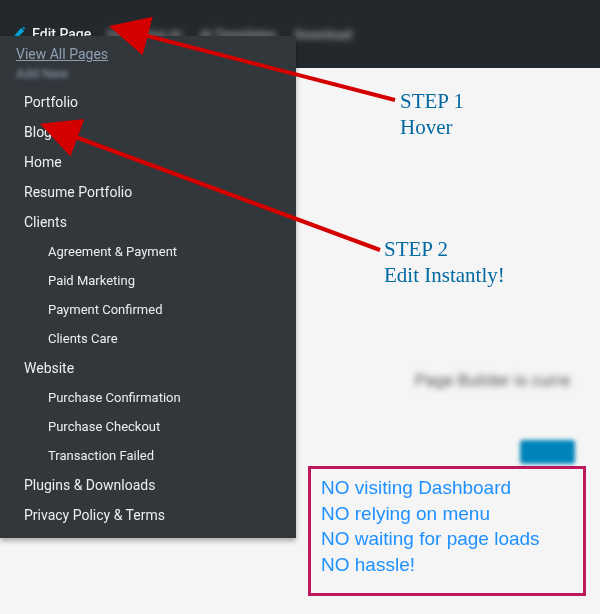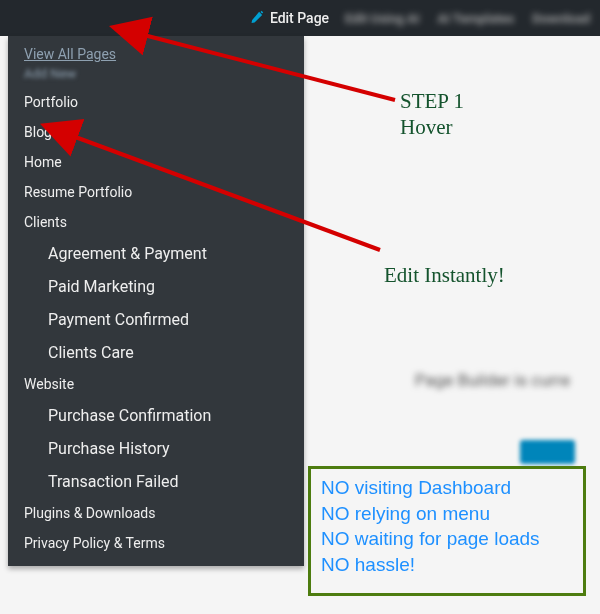--- a/index.html
+++ b/index.html
@@ -12,23 +12,22 @@
     position: relative;
     overflow: hidden;
   }
   .toolbar {
     position: absolute;
     top: 0; left: 0; right: 0;
     height: 36px;
     background: #23282d;
     display: flex;
     align-items: center;
-    padding: 0 10px;
+    padding: 16px 10px;
     gap: 6px;
-    justify-content: flex-end;
   }
   .toolbar .pencil {
     width: 16px; height: 16px;
     color: #00a0d2;
   }
   .toolbar .edit-label {
     color: #eee;
     font-size: 14px;
     font-weight: 500;
   }
@@ -41,21 +40,21 @@
   }
   .toolbar .blurred span {
     color: #bbb;
     font-size: 13px;
     font-weight: 600;
   }
 
   .dropdown {
     position: absolute;
     top: 36px;
-    left: 8px;
+    left: 0;
     width: 296px;
     background: #32373c;
     padding-bottom: 8px;
     box-shadow: 0 3px 5px rgba(0,0,0,.3);
   }
   .dropdown .view-all {
     display: block;
     padding: 10px 16px 4px;
     color: #8ea0b0;
     font-size: 14px;
@@ -65,24 +64,25 @@
     padding: 0 16px 6px;
     filter: blur(2px);
     color: #8ea0b0;
     font-size: 13px;
   }
   .dropdown .item {
     padding: 7px 16px;
     color: #eee;
     font-size: 14px;
     cursor: pointer;
+    margin-left: 8px;
   }
   .dropdown .item.sub {
     padding-left: 40px;
-    font-size: 16px;
+    font-size: 13px;
   }
 
   
   .bg-title {
     position: absolute;
     left: 40px;
     top: 190px;
     font-size: 30px;
     color: #333;
     filter: blur(3px);
@@ -116,33 +116,33 @@
     background: #0085ba;
     border-radius: 3px;
     filter: blur(2px);
   }
 
   
   .step1-label, .step2-label {
     position: absolute;
     font-family: Georgia, 'Times New Roman', serif;
     font-size: 21px;
-    color: #14532d;
+    color: #0369a1;
     line-height: 1.25;
   }
   .step1-label { left: 400px; top: 88px; }
   .step2-label { left: 384px; top: 236px; }
 
   .callout-box {
     position: absolute;
     left: 308px;
     top: 466px;
     width: 272px;
     height: 124px;
-    border: 3px solid #4d7c0f;
+    border: 3px solid #be185d;
     padding: 0;
   }
   .callout-inner {
     padding: 6px 10px;
     font-family: Arial, sans-serif;
     font-size: 19px;
     color: #1e90ff;
     line-height: 1.35;
   }
 
@@ -180,36 +180,36 @@
       <div class="item">Blog</div>
       <div class="item">Home</div>
       <div class="item">Resume Portfolio</div>
       <div class="item">Clients</div>
       <div class="item sub">Agreement &amp; Payment</div>
       <div class="item sub">Paid Marketing</div>
       <div class="item sub">Payment Confirmed</div>
       <div class="item sub">Clients Care</div>
       <div class="item">Website</div>
       <div class="item sub">Purchase Confirmation</div>
-      <div class="item sub">Purchase History</div>
+      <div class="item sub">Purchase Checkout</div>
       <div class="item sub">Transaction Failed</div>
       <div class="item">Plugins &amp; Downloads</div>
       <div class="item">Privacy Policy &amp; Terms</div>
     </div>
 </div>
 
 <div class="bg-builder-note">Page Builder is curre</div>
 <div class="bg-button"></div>
 
 <div class="step1-label">
   <span>STEP 1</span><br>
   <span>Hover</span>
 </div>
 <div class="step2-label">
-  <br>
+  <span>STEP 2</span><br>
   <span>Edit Instantly!</span>
 </div>
 
 <div class="callout-box">
   <div class="callout-inner">
     <span>NO visiting Dashboard</span><br>
     <span>NO relying on menu</span><br>
     <span>NO waiting for page loads</span><br>
     <span>NO hassle!</span>
   </div>

